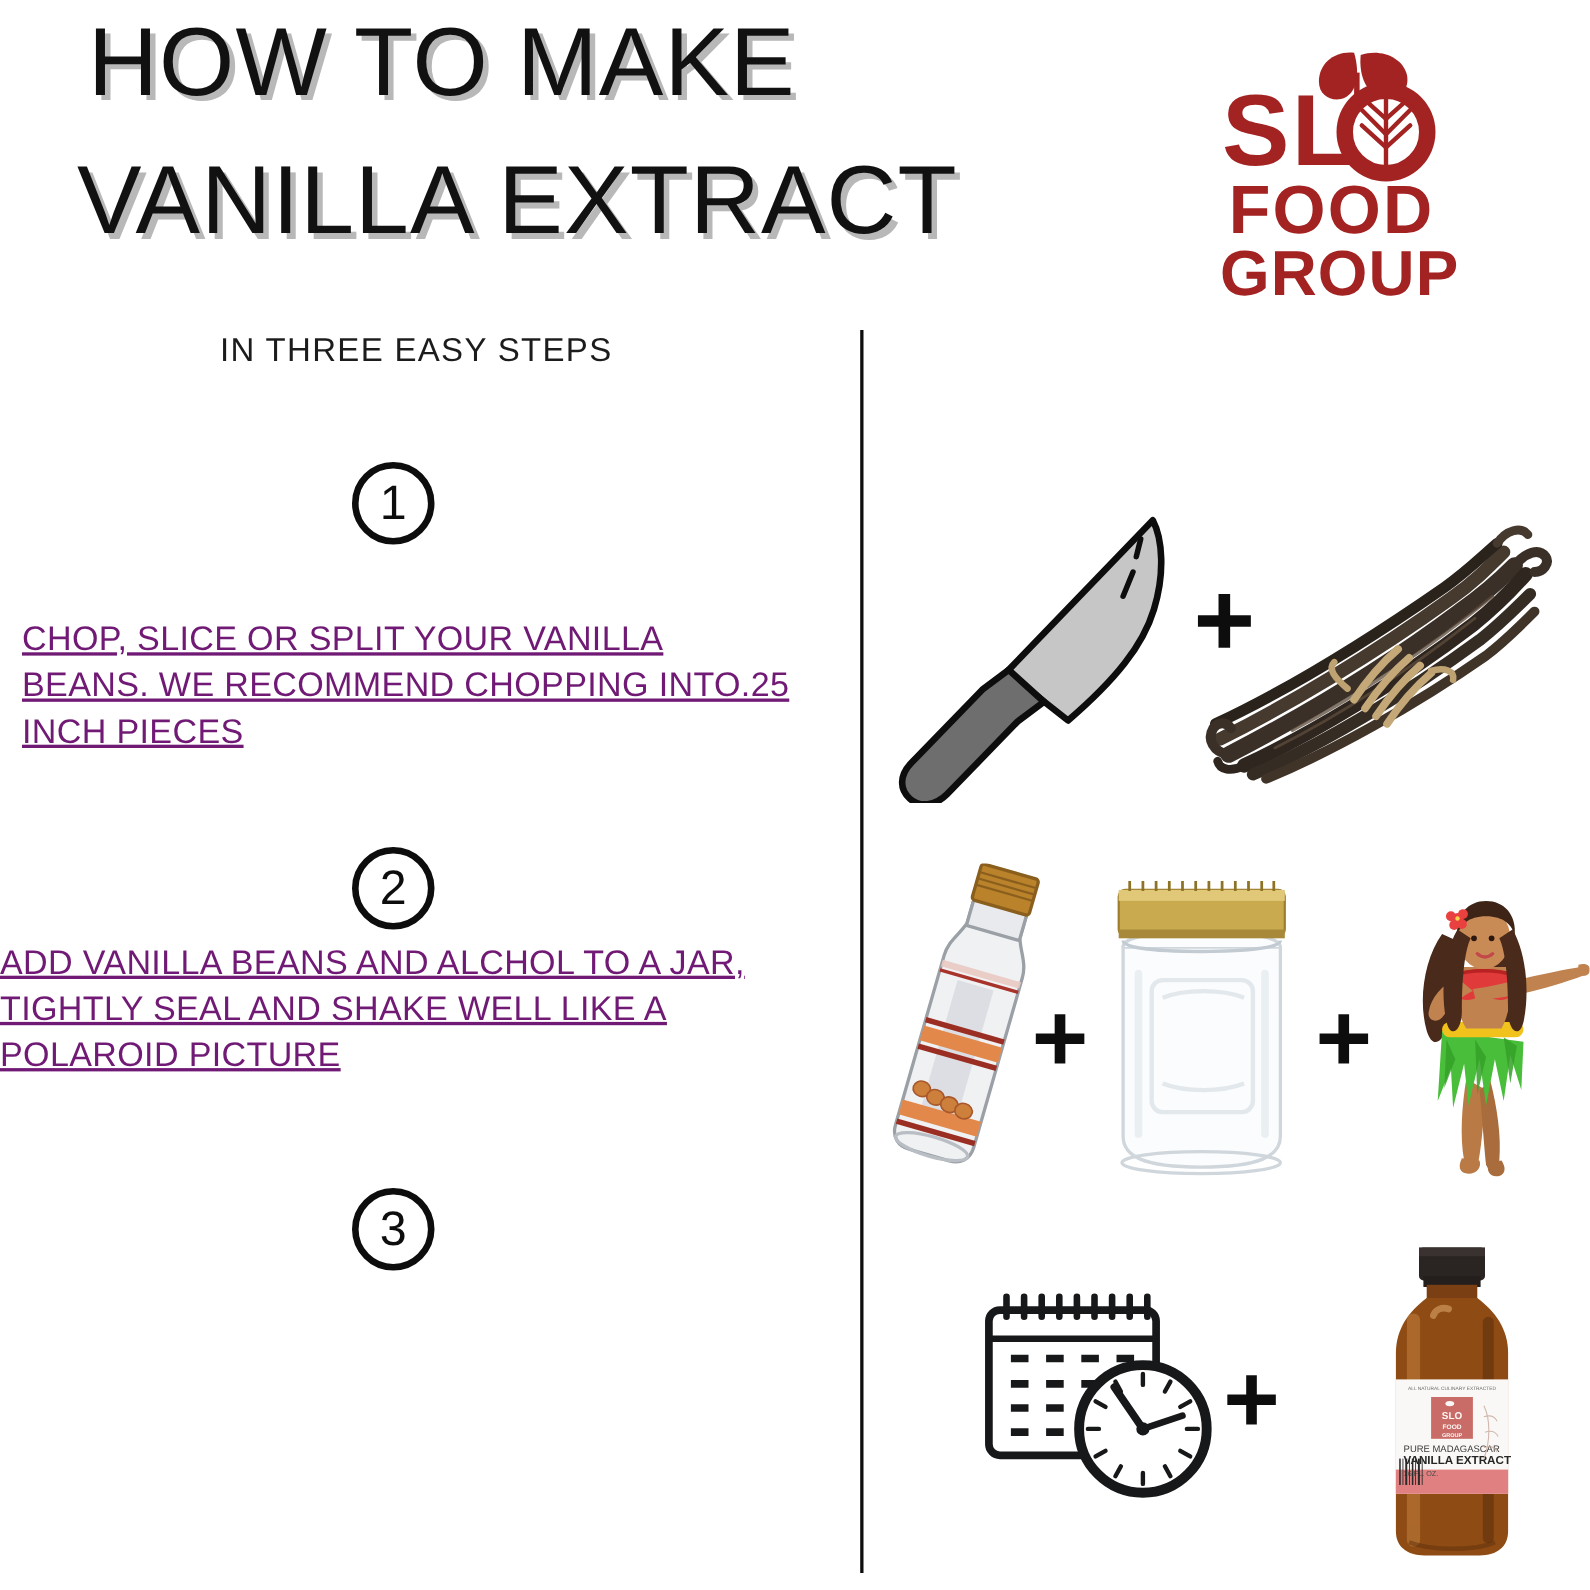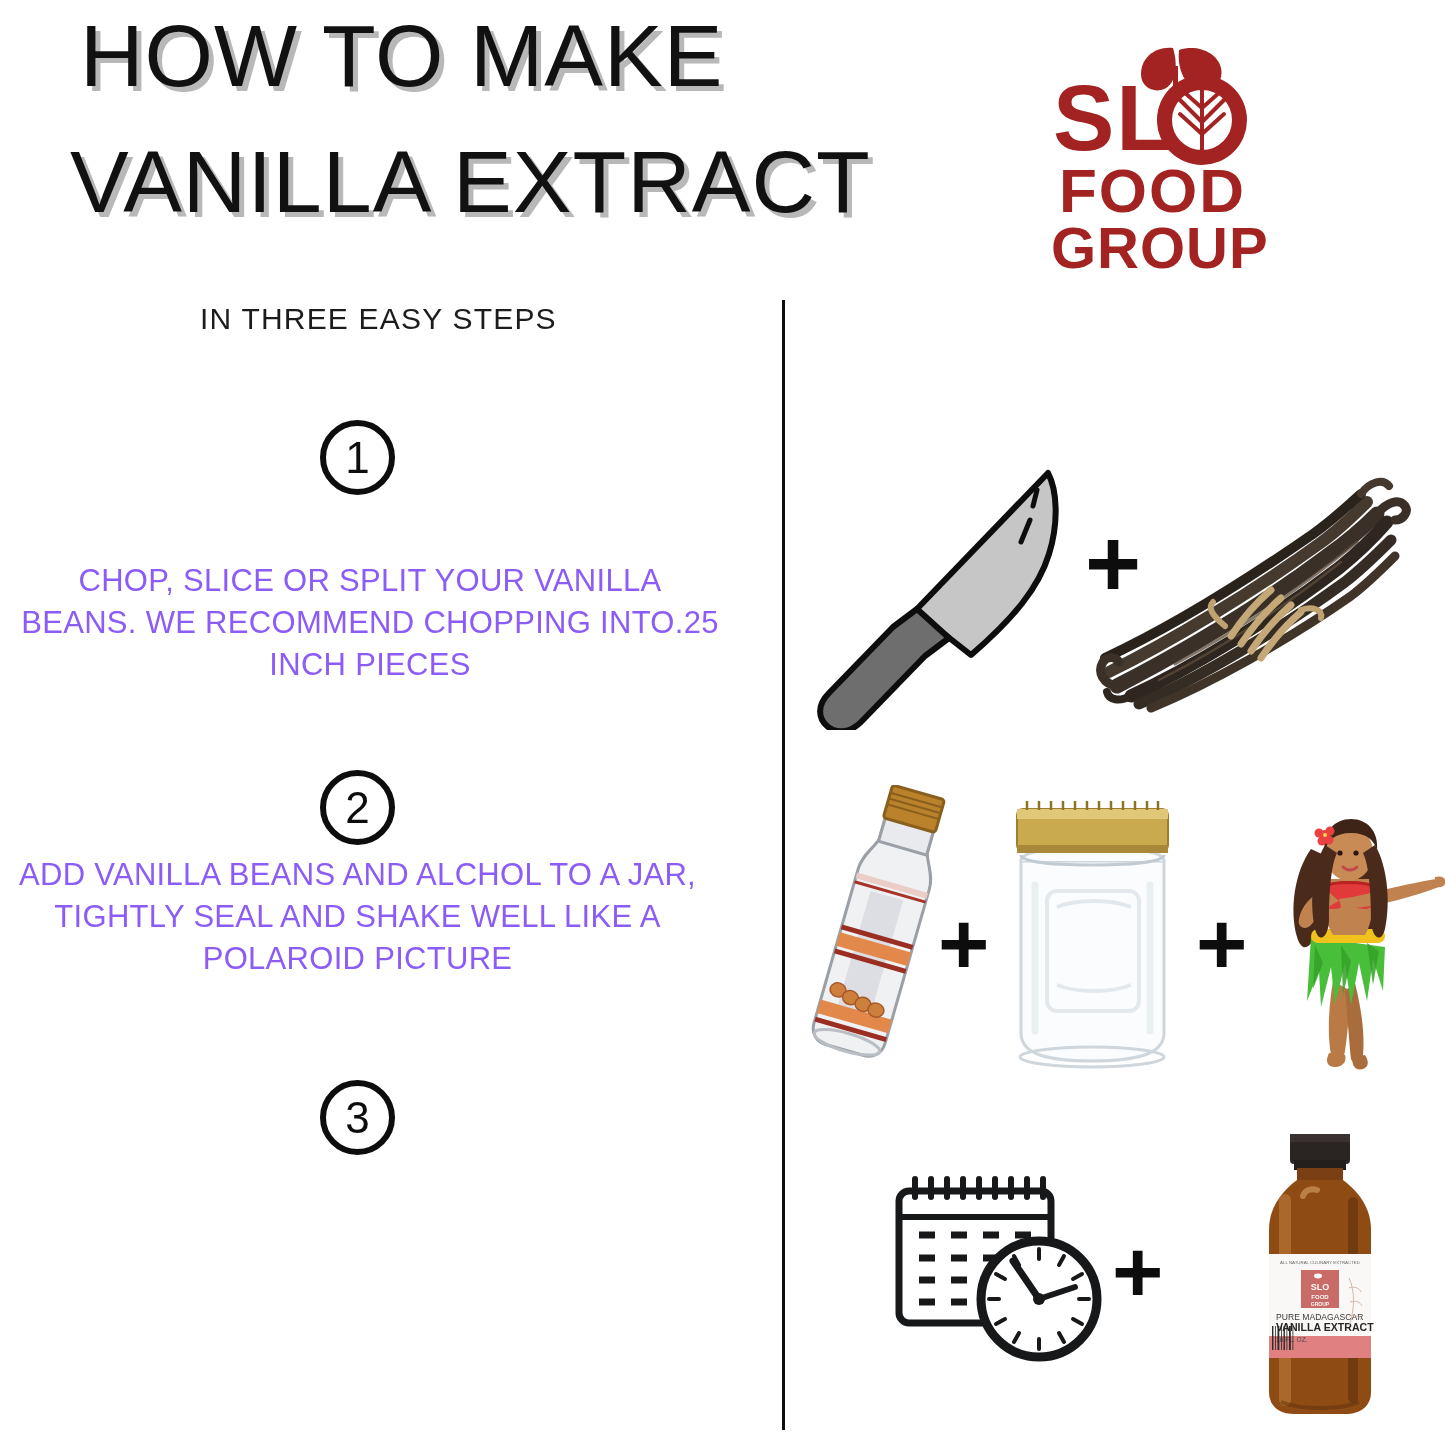--- a/index.html
+++ b/index.html
@@ -15,21 +15,21 @@
     line-height:96px;
     letter-spacing:1px;
     color:#111111;
     text-shadow:5px 5px 0 #b8b8b8;
     white-space:nowrap;
   }
   .title-line.l1{margin-left:10px;}
   .title-line.l2{margin-left:0px;margin-top:30px;}
 
   
-  .logo{position:absolute;left:1045px;top:30px;width:250px;height:250px;text-align:center;}
+  .logo{position:absolute;left:1103px;top:30px;width:250px;height:250px;text-align:center;}
   .logo svg{display:block;width:250px;height:250px;}
 
   
   .subtitle{
     position:absolute;left:200px;top:292px;
     font-size:30px;letter-spacing:1.2px;color:#1c1c1c;white-space:nowrap;margin-top:10px;
   }
 
   
   .divider{position:absolute;left:782px;top:300px;width:3px;height:1130px;background:#0d0d0d;}
@@ -38,21 +38,21 @@
   .step-circle{
     position:absolute;width:75px;height:75px;border:6px solid #0d0d0d;border-radius:50%;
     display:flex;align-items:center;justify-content:center;
     font-size:44px;line-height:1;color:#0d0d0d;box-sizing:border-box;
   }
   .c1{left:320px;top:420px;}
   .c2{left:320px;top:770px;}
   .c3{left:320px;top:1080px;}
 
   
-  .step-text{position:absolute;text-align:center;font-size:31px;line-height:42px;letter-spacing:0.3px;color:#8b5cf6;}
+  .step-text{position:absolute;text-align:left;font-size:31px;line-height:42px;letter-spacing:0.3px;color:#701a75;text-decoration:underline;}
   .t1{left:20px;top:560px;width:700px;}
   .t2{left:0px;top:854px;width:715px;}
   .t3{left:0px;top:1212px;width:760px;}
 
   
   .plus{position:absolute;color:#0d0d0d;font-weight:bold;line-height:1;}
   .plus span{display:block;font-family:"Liberation Sans",sans-serif;}
   .p1{left:1085px;top:516px;font-size:96px;}
   .p2{left:938px;top:900px;font-size:88px;}
   .p3{left:1196px;top:900px;font-size:88px;}

